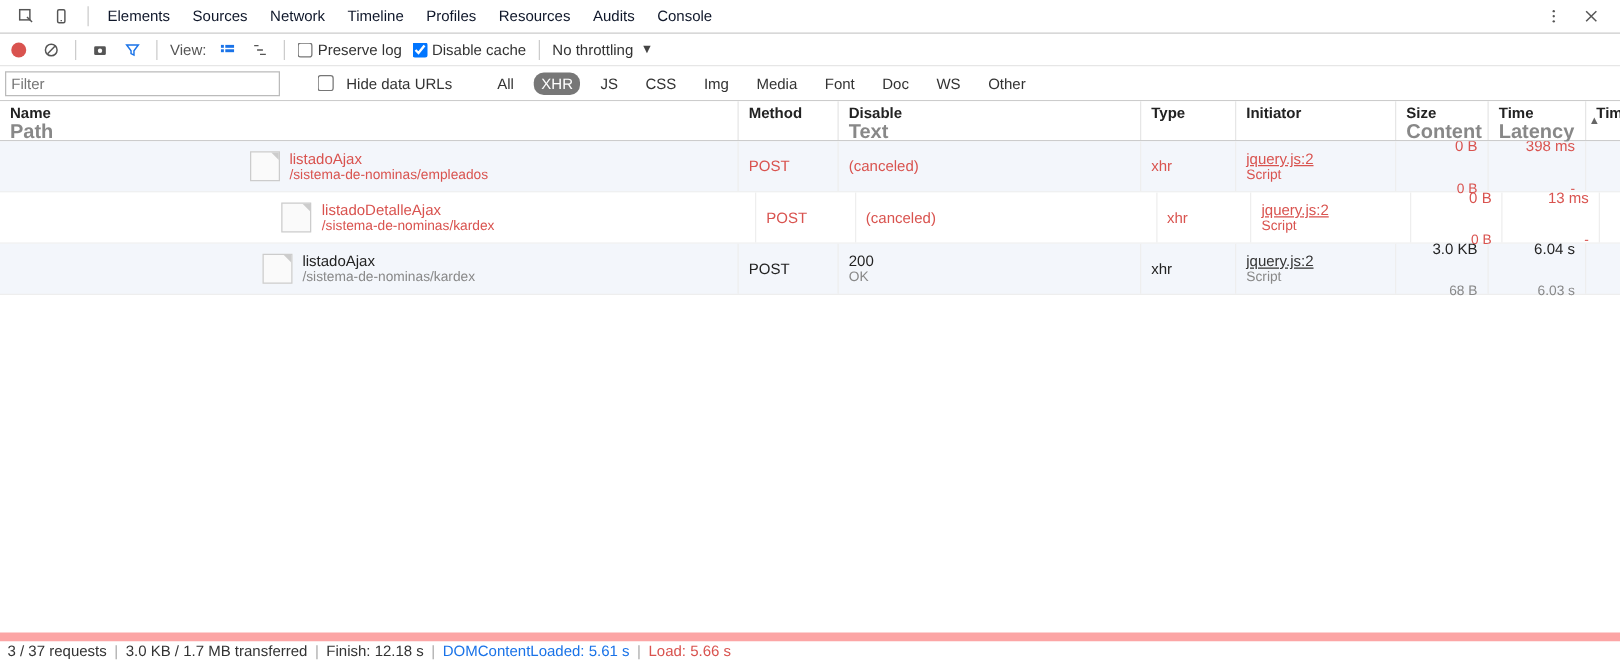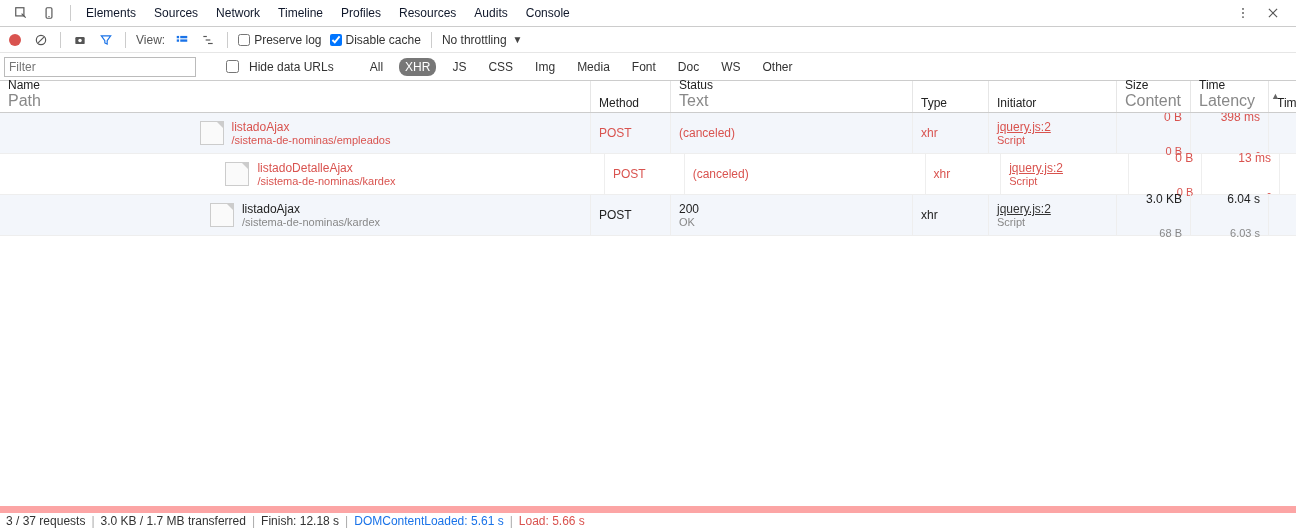--- a/index.html
+++ b/index.html
@@ -16,28 +16,28 @@
 .toolbar { display: flex; align-items: center; height: 26px; border-bottom: 1px solid #e6e6e6; padding: 0 6px; gap: 8px; }
 .toolbar .sep { width: 1px; height: 16px; background: #ccc; margin: 0 2px; }
 .toolbar .record { width: 12px; height: 12px; border-radius: 50%; background: #d9534f; }
 .toolbar label { display: flex; align-items: center; gap: 4px; color: #333; }
 .toolbar input[type="checkbox"] { width: 12px; height: 12px; }
 .toolbar .view-label { color: #555; }
 .throttle-wrap { display: flex; align-items: center; gap: 6px; }
 
 
 .filter-bar { display: flex; align-items: center; height: 28px; border-bottom: 1px solid #ccc; padding: 0 4px; gap: 10px; }
-.filter-bar input[type="text"] { width: 192px; height: 20px; border: 1px solid #bbb; padding: 0 4px; font-size: 12px; }
+.filter-bar input[type="text"] { width: 220px; height: 20px; border: 1px solid #bbb; padding: 0 4px; font-size: 12px; }
 .filter-opts { display: flex; align-items: center; gap: 10px; padding-left: 20px; }
 .type-chip { color: #333; cursor: pointer; padding: 2px 6px; }
 .type-chip.active { background: #777; color: #fff; border-radius: 8px; }
 
 
 .headers { display: flex; height: 32px; border-bottom: 1px solid #ccc; background: #fff; }
-.headers .col { border-left: 1px solid #e6e6e6; padding: 2px 8px; display: flex; flex-direction: column; justify-content: flex-end; }
+.headers .col { border-left: 1px solid #e6e6e6; padding: 2px 8px; display: flex; flex-direction: column; justify-content: flex-start; font-weight: bold; }
 .headers .col:first-child { border-left: none; }
 .headers .main { color: #222; font-size: 12px; }
 .headers .sub { color: #888; font-size: 16px; }
 
 .col-name { width: 590px; }
 .col-method { width: 80px; }
 .col-status { width: 242px; }
 .col-type { width: 76px; }
 .col-initiator { width: 128px; }
 .col-size { width: 74px; text-align: left; }
@@ -191,21 +191,21 @@
 
 <div class="headers">
   <div class="col col-name">
     <span class="main">Name</span>
     <span class="sub">Path</span>
   </div>
   <div class="col col-method">
     <span class="main">Method</span>
   </div>
   <div class="col col-status">
-    <span class="main">Status</span>
+    <span class="main">Disable</span>
     <span class="sub">Text</span>
   </div>
   <div class="col col-type">
     <span class="main">Type</span>
   </div>
   <div class="col col-initiator">
     <span class="main">Initiator</span>
   </div>
   <div class="col col-size">
     <span class="main">Size</span>

